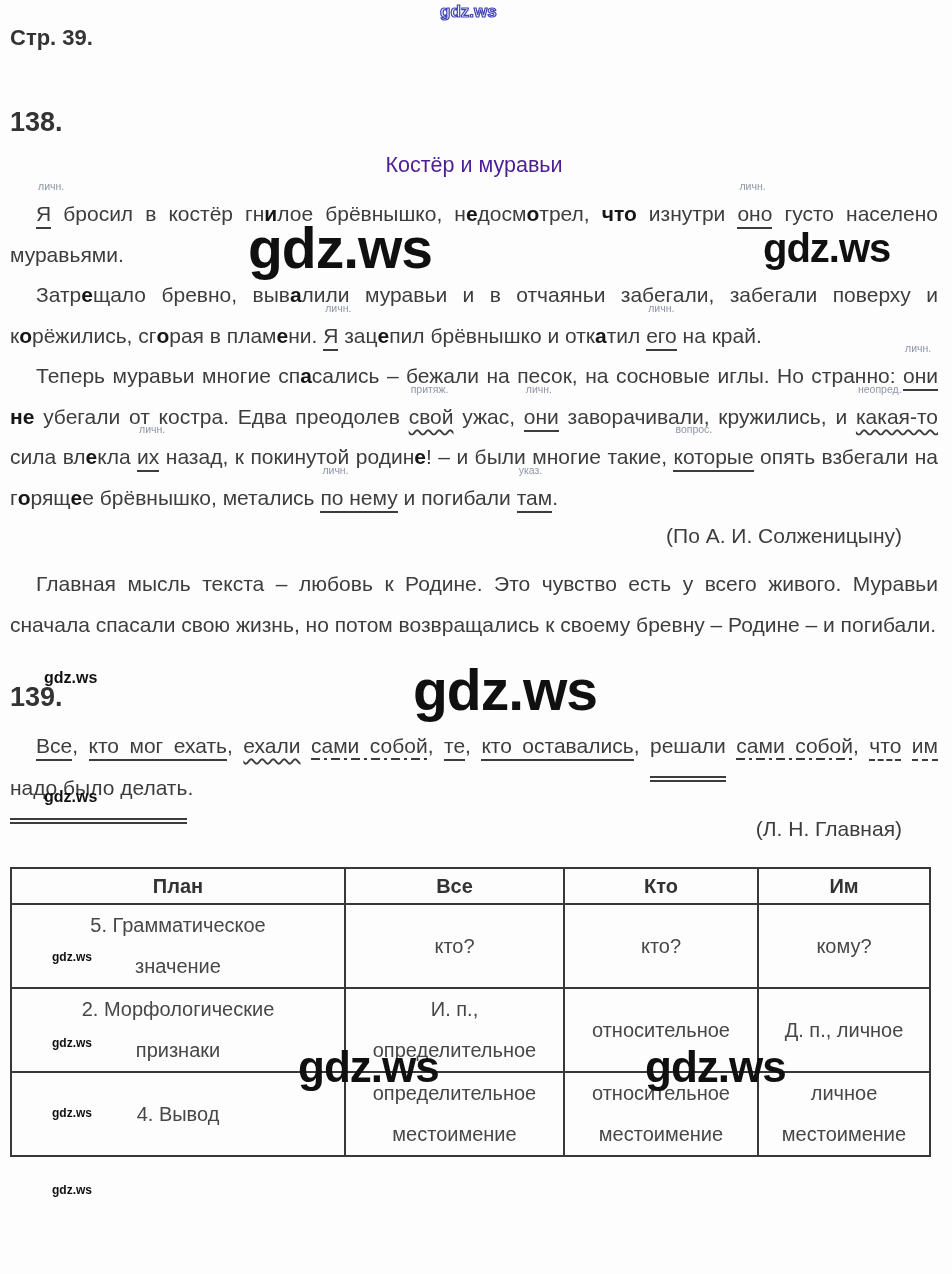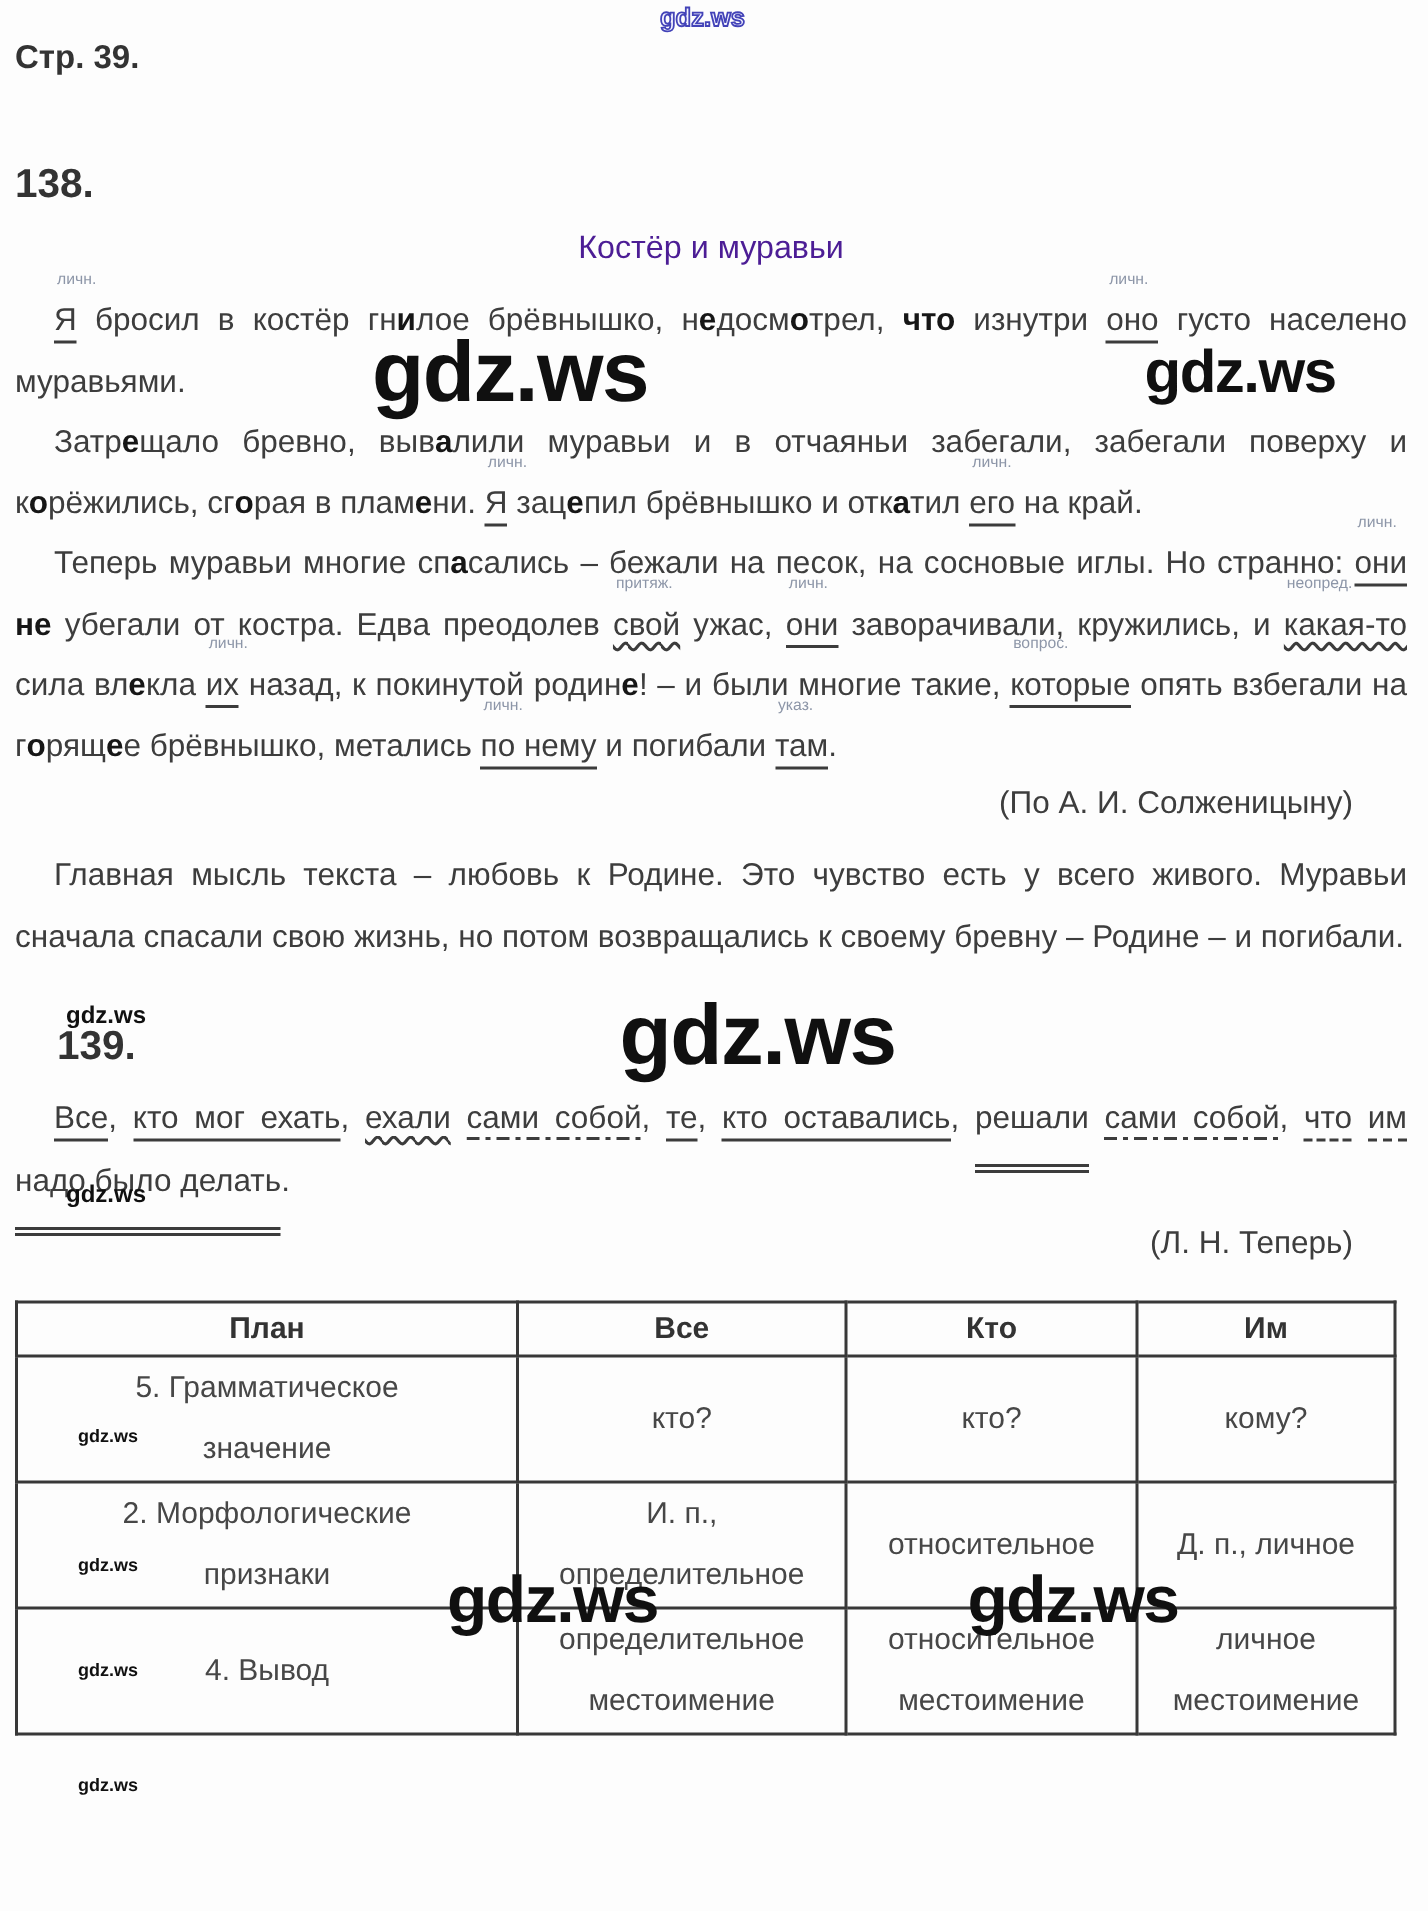--- a/index.html
+++ b/index.html
@@ -5,21 +5,21 @@
   html,body{margin:0;padding:0;background:#e8e8e8;}
   .page{
     position:relative;width:952px;height:1274px;margin:0 auto;
     background:#fdfdfd;overflow:hidden;
     font-family:"Liberation Sans","DejaVu Sans",sans-serif;
     color:#3d3d3d;
   }
   .content{padding:26px 14px 0 10px;}
   .pageno{font-size:22px;font-weight:700;color:#333;margin:0;line-height:24px;}
   .ex-label{font-size:27px;font-weight:700;color:#333;margin:60px 0 0 0;line-height:24px;}
-  .ex-label.second{margin-top:40px;margin-left:28px;}
+  .ex-label.second{margin-top:40px;}
   .title{font-size:21.5px;font-weight:400;color:#4c1d95;text-align:center;margin:18px 0 0 0;line-height:26px;}
   .text p{margin:0;font-size:21px;line-height:40.5px;text-align:justify;text-indent:26px;color:#3d3d3d;}
   .text p.first{margin-top:16px;}
   .attribution{font-size:21px;color:#3d3d3d;text-align:right;margin:4px 0 0 0;padding-right:36px;line-height:28px;}
   .conclusion{margin-top:14px !important;}
   .sentence{margin-top:16px !important;line-height:42px !important;}
   .attribution.second{margin-top:6px;}
 
   
   .tk-b{font-weight:700;color:#161616;}
@@ -79,21 +79,21 @@
       <p><span>Затр</span><span class="tk-b">е</span><span>щало бревно, выв</span><span class="tk-b">а</span><span>лили муравьи и в отчаяньи забегали, забегали поверху и к</span><span class="tk-b">о</span><span>рёжились, сг</span><span class="tk-b">о</span><span>рая в плам</span><span class="tk-b">е</span><span>ни. </span><span class="ann"><span class="tag">личн.</span><span class="tk-u">Я</span></span><span> зац</span><span class="tk-b">е</span><span>пил брёвнышко и отк</span><span class="tk-b">а</span><span>тил </span><span class="ann"><span class="tag">личн.</span><span class="tk-u">его</span></span><span> на край.</span></p>
       <p><span>Теперь муравьи многие сп</span><span class="tk-b">а</span><span>сались – бежали на песок, на сосновые иглы. Но странно: </span><span class="ann"><span class="tag">личн.</span><span class="tk-u">они</span></span><span> </span><span class="tk-b">не</span><span> убегали от костра. Едва преодолев </span><span class="ann"><span class="tag">притяж.</span><span class="tk-w">свой</span></span><span> ужас, </span><span class="ann"><span class="tag">личн.</span><span class="tk-u">они</span></span><span> заворачивали, кружились, и </span><span class="ann"><span class="tag">неопред.</span><span class="tk-w">какая-то</span></span><span> сила вл</span><span class="tk-b">е</span><span>кла </span><span class="ann"><span class="tag">личн.</span><span class="tk-u">их</span></span><span> назад, к покинутой родин</span><span class="tk-b">е</span><span>! – и были многие такие, </span><span class="ann"><span class="tag">вопрос.</span><span class="tk-u">которые</span></span><span> опять взбегали на г</span><span class="tk-b">о</span><span>рящ</span><span class="tk-b">е</span><span>е брёвнышко, метались </span><span class="ann"><span class="tag">личн.</span><span class="tk-u">по нему</span></span><span> и погибали </span><span class="ann"><span class="tag">указ.</span><span class="tk-u">там</span></span><span>.</span></p>
       <div class="attribution">(По А. И. Солженицыну)</div>
       <p class="conclusion">Главная мысль текста – любовь к Родине. Это чувство есть у всего живого. Муравьи сначала спасали свою жизнь, но потом возвращались к своему бревну – Родине – и погибали.</p>
     </div>
 
     <div class="ex-label second">139.</div>
 
     <div class="text">
       <p class="sentence"><span class="tk-u">Все</span><span>, </span><span class="tk-u">кто мог ехать</span><span>, </span><span class="tk-w">ехали</span><span> </span><span class="tk-dd">сами собой</span><span>, </span><span class="tk-u">те</span><span>, </span><span class="tk-u">кто оставались</span><span>, </span><span class="tk-dbl">решали</span><span> </span><span class="tk-dd">сами собой</span><span>, </span><span class="tk-dash">что</span><span> </span><span class="tk-dash">им</span><span> </span><span class="tk-dbl">надо было делать</span><span>.</span></p>
-      <div class="attribution second">(Л. Н. Теперь)</div>
+      <div class="attribution second">(Л. Н. Главная)</div>
     </div>
 
     <table class="plan-table">
       <colgroup>
         <col class="col-plan">
           <col class="col-vse">
           <col class="col-kto">
           <col class="col-im">
       </colgroup>
       <tbody>

